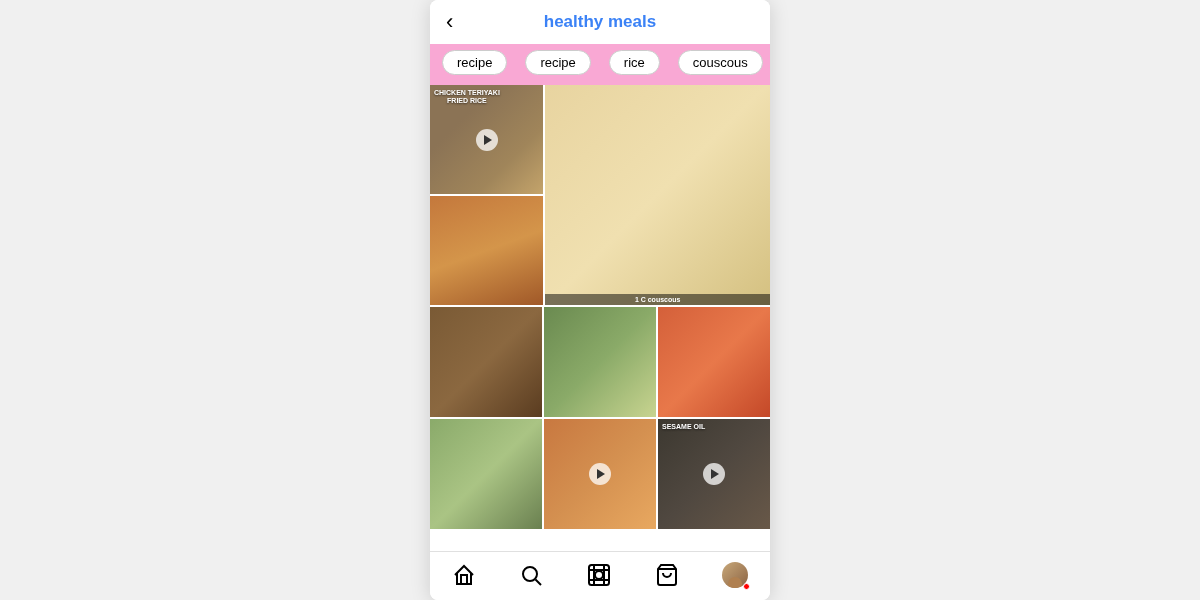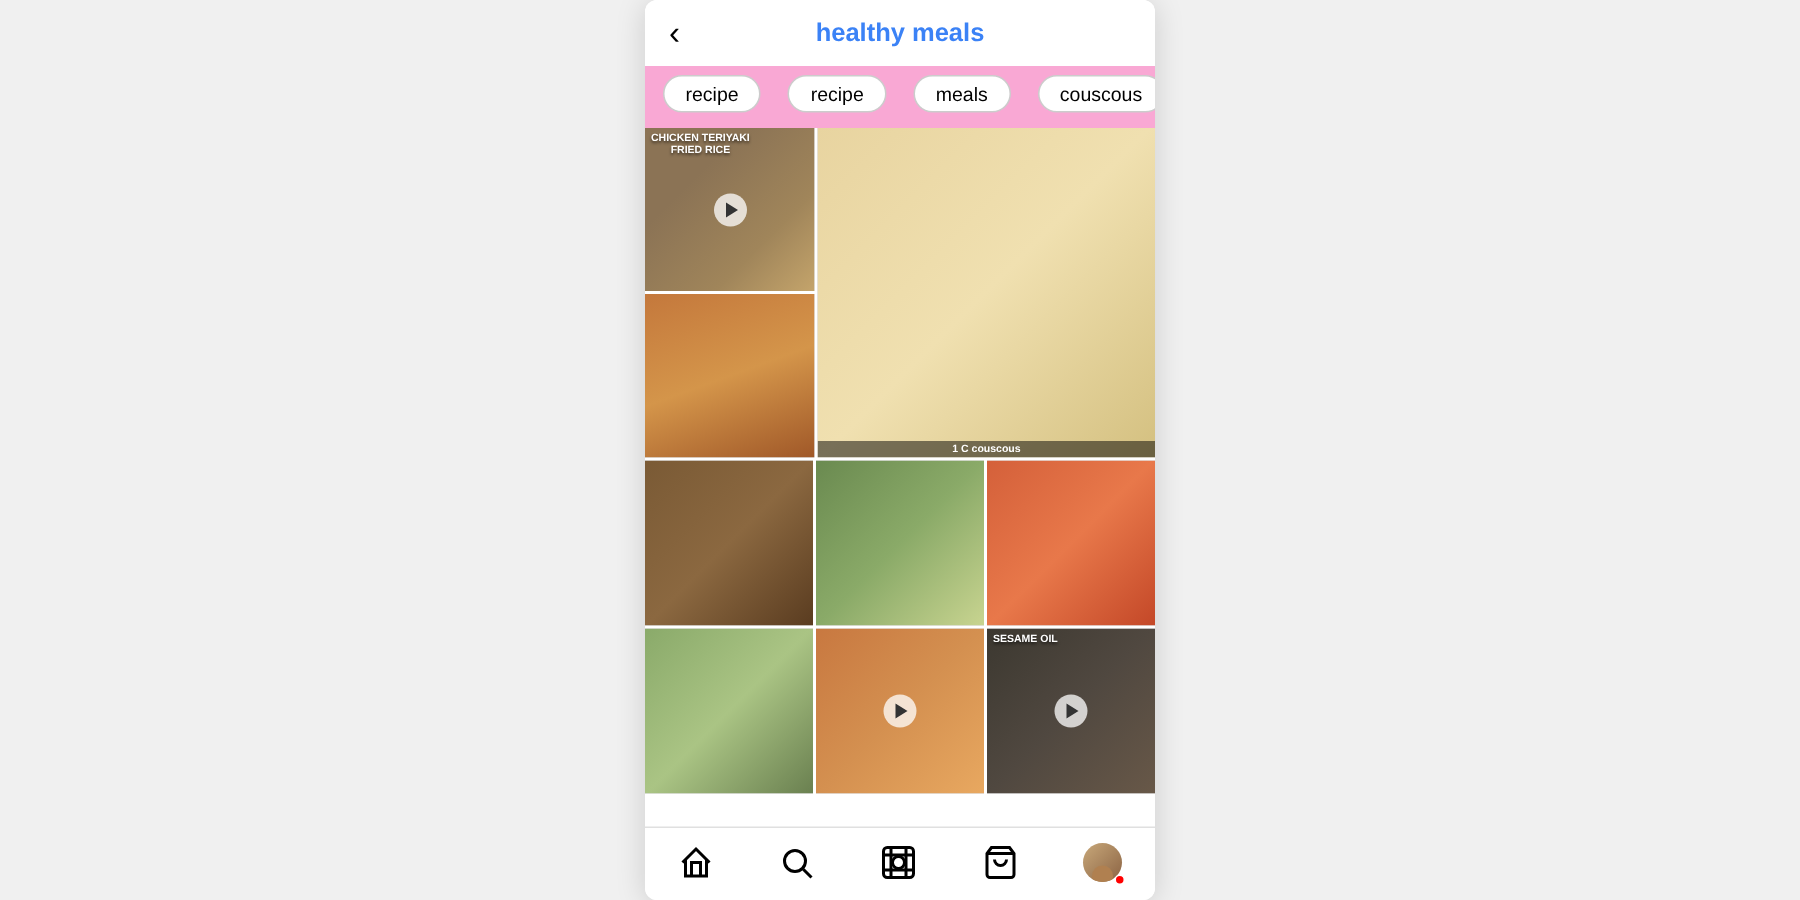--- a/index.html
+++ b/index.html
@@ -256,21 +256,21 @@
 <div class="phone">
 
   <div class="header">
     <span class="back-btn">‹</span>
     <span class="header-title">healthy meals</span>
   </div>
 
   <div class="filter-row">
     <button class="filter-tag">recipe</button>
     <button class="filter-tag">recipe</button>
-    <button class="filter-tag">meals</button>
+    <button class="filter-tag">rice</button>
     <button class="filter-tag">couscous</button>
   </div>
 
   <div class="grid-container">
     <div class="grid-section">
 
       <div class="row-complex">
         <div class="col-left">
 
           <div class="cell">

